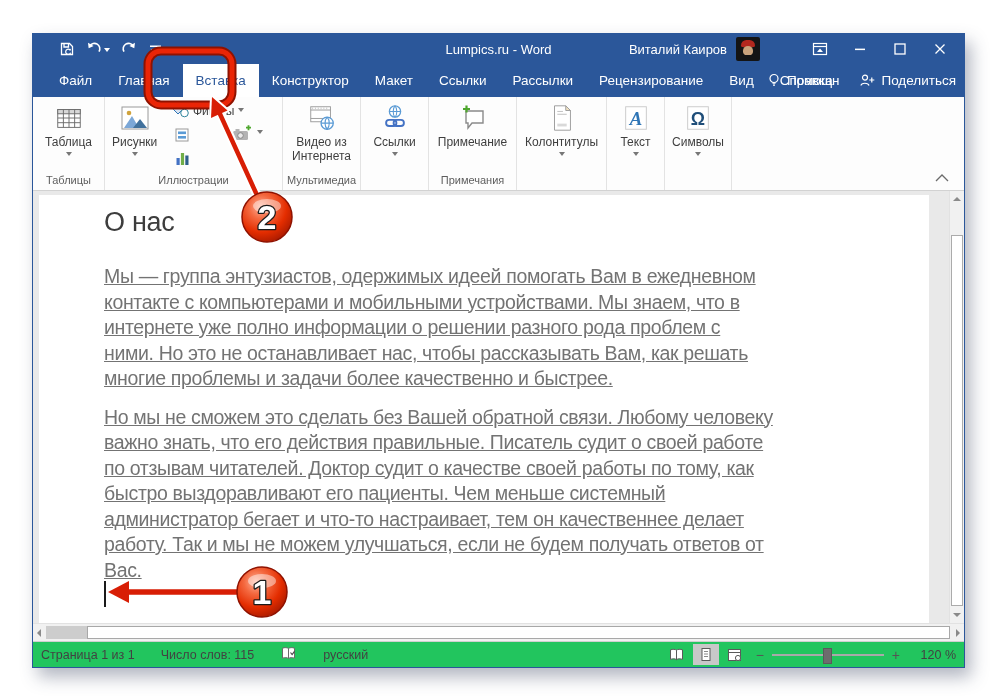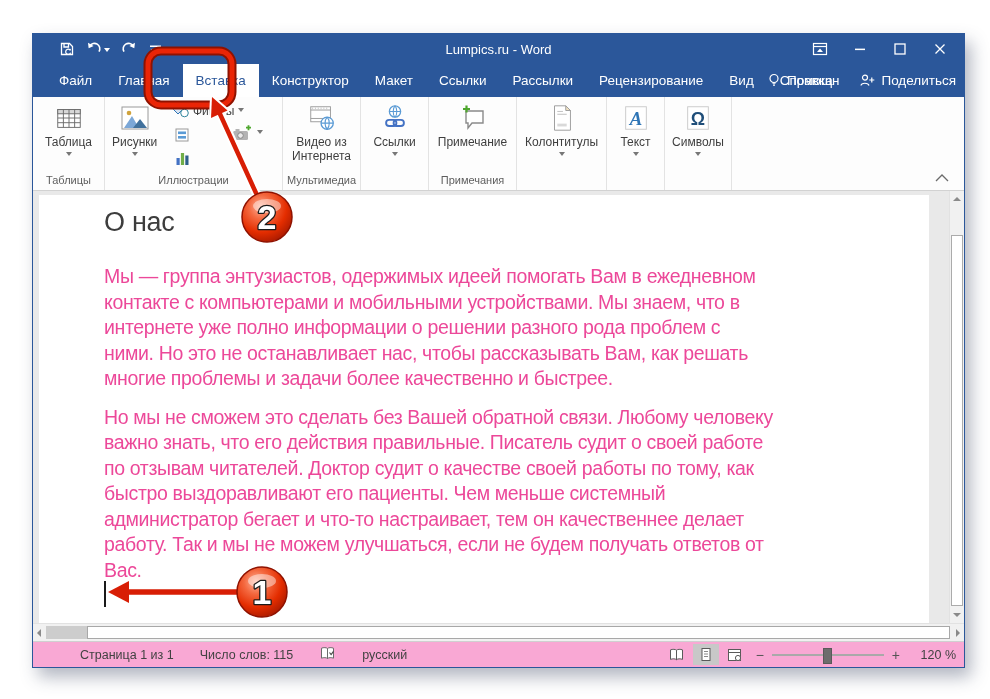--- a/index.html
+++ b/index.html
@@ -38,32 +38,32 @@
   .bigbtn .ic{height:34px;display:flex;align-items:center;justify-content:center;}
   .bigbtn .lbl{line-height:14px;text-align:center;}
   .car{width:0;height:0;border:3.5px solid transparent;border-top:4px solid #777;margin-top:3px;}
   .smallrow{position:absolute;display:flex;align-items:center;gap:4px;font-size:12px;color:#3f3f3f;}
   .chevron-collapse{position:absolute;right:14px;bottom:3px;}
   
   .docarea{flex:1;background:#e9e9e9;position:relative;overflow:hidden;}
   .page{position:absolute;left:6px;top:4px;width:890px;height:100%;background:#fff;
     box-sizing:border-box;padding:12px 58px 0 65px;}
   .doc-h1{font-size:27px;font-weight:500;color:#3d3d3d;margin:0 0 26px;letter-spacing:-0.3px;}
-  .doc-p{font-size:19.5px;line-height:25.5px;letter-spacing:-0.35px;color:#ec4899;margin:0 0 13px;}
+  .doc-p{font-size:19.5px;line-height:25.5px;letter-spacing:-0.35px;color:#737373;margin:0 0 13px;text-decoration:underline;}
   .text-cursor{position:absolute;left:65px;top:386px;width:2px;height:26px;background:#1a1a1a;}
   
   .vscroll{position:absolute;right:0;top:0;bottom:0;width:15px;background:#f1f1f1;border-left:1px solid #e2e2e2;box-sizing:border-box;}
   .vthumb{position:absolute;left:1px;right:1px;top:44px;bottom:17px;background:#fff;border:1px solid #ababab;}
   .sb-arrow{position:absolute;width:0;height:0;border:4px solid transparent;}
   .hscroll{flex:0 0 18px;background:#f1f1f1;border-top:1px solid #e2e2e2;position:relative;box-sizing:border-box;}
   .htrack-left{position:absolute;left:13px;top:2px;bottom:2px;width:41px;background:#cdcdcd;}
   .hthumb{position:absolute;left:54px;right:14px;top:2px;bottom:2px;background:#fff;border:1px solid #a8a8a8;}
   
-  .statusbar{flex:0 0 25px;background:#f9a8d4;border-top:1px solid #d0d0d0;display:flex;
-    align-items:center;font-size:12.5px;color:#424242;position:relative;padding-left:39px;}
+  .statusbar{flex:0 0 25px;background:#22c55e;border-top:1px solid #d0d0d0;display:flex;
+    align-items:center;font-size:12.5px;color:#424242;position:relative;}
   .statusbar .sitem{margin-left:26px;}
   .statusbar .first{margin-left:8px;}
   .status-right{position:absolute;right:8px;display:flex;align-items:center;}
   .viewbtn{width:26px;height:21px;display:flex;align-items:center;justify-content:center;margin-left:3px;}
   .viewbtn.sel{background:#c8c8c8;}
   .zoom-minus,.zoom-plus{margin:0 8px;color:#555;font-size:14px;}
   .zoom-track{width:112px;height:2px;background:#a9a9a9;position:relative;}
   .zoom-tick{position:absolute;left:50%;top:-3px;width:1px;height:8px;background:#a9a9a9;}
   .zoom-thumb{position:absolute;left:46%;top:-6px;width:7px;height:14px;background:#6d6d6d;border:1px solid #5a5a5a;}
   .zoom-label{width:48px;text-align:right;}
@@ -99,20 +99,27 @@
           </svg>
       </span>
       <span>
         <svg width="15" height="15" viewBox="0 0 15 15">
             <rect x="2" y="3.5" width="11" height="1.5" fill="#fff"></rect>
             <path d="M4 7.5h7l-3.5 4.5z" fill="none" stroke="#fff" stroke-width="1.2"></path>
           </svg>
       </span>
     </div>
     <div class="tb-title">Lumpics.ru - Word</div>
+    <div class="account">
+      <span>Виталий Каиров</span>
+      <span class="avatar">
+          <span class="cap"></span>
+          <span class="face"></span>
+        </span>
+    </div>
     <div class="win-controls">
       <span class="win-btn">
         <svg width="16" height="16" viewBox="0 0 16 16">
             <rect x="1.5" y="2.5" width="13" height="11" fill="none" stroke="#fff" stroke-width="1.2"></rect>
             <path d="M1.5 5.5h13" stroke="#fff" stroke-width="1.2"></path>
             <polygon points="8,7.5 11,11 5,11" fill="#fff"></polygon>
           </svg>
       </span>
       <span class="win-btn">
         <svg width="16" height="16" viewBox="0 0 16 16">

